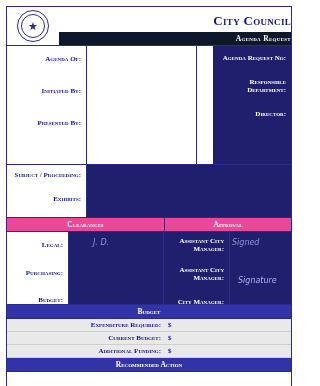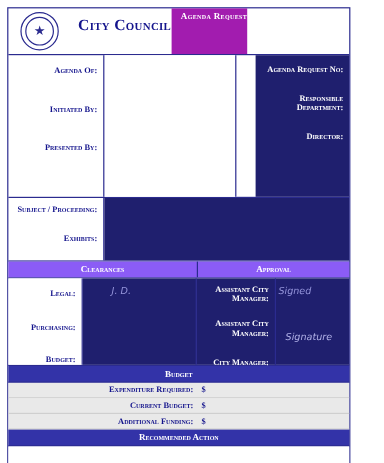--- a/index.html
+++ b/index.html
@@ -40,31 +40,31 @@
     display:flex;align-items:center;justify-content:center;
   }
   .seal:after{
     content:"";
     position:absolute;left:3px;top:3px;right:3px;bottom:3px;
     border:1px solid #2b2b8f;border-radius:50%;
   }
   .star{
     color:#2b2b8f;font-size:11px;line-height:11px;z-index:2;
   }
-  .hdr-right{flex:1;display:flex;flex-direction:row;text-align:right;}
+  .hdr-right{flex:1;display:flex;flex-direction:column;text-align:right;}
   .title{
     font-variant:small-caps;
     font-size:13px;
     letter-spacing:.3px;
     color:#14148c;
     padding:6px 0 3px 6px;
     font-weight:bold;
   }
   .subtitle-bar{
-    background:#a21caf;
+    background:#0f172a;
     color:#ffffff;
     font-variant:small-caps;
     font-size:7.5px;
     letter-spacing:.3px;
     padding:2px 0 2px 8px;
     font-weight:bold;
   }
 
   
   .body-wrap{display:flex;}
@@ -117,21 +117,21 @@
   .sub-left .lbl-row{padding-top:6px;}
   .sub-left .lbl-row.two{padding-top:14px;}
 
   
   .band{
     display:flex;
     border-top:1px solid #2b2b8f;
     border-bottom:1px solid #2b2b8f;
   }
   .band-cell{
-    background:#8b5cf6;
+    background:#ec4899;
     color:#fff;
     font-variant:small-caps;
     font-weight:bold;
     font-size:7.5px;
     text-align:center;
     padding:2px 0;
   }
   .band-cell.a{width:158px;border-right:1px solid #2b2b8f;box-sizing:border-box;}
   .band-cell.b{flex:1;}
 

